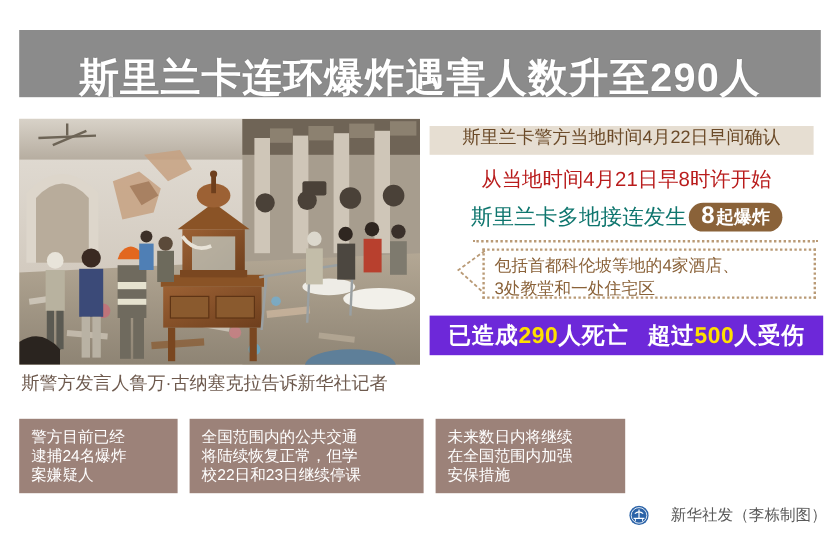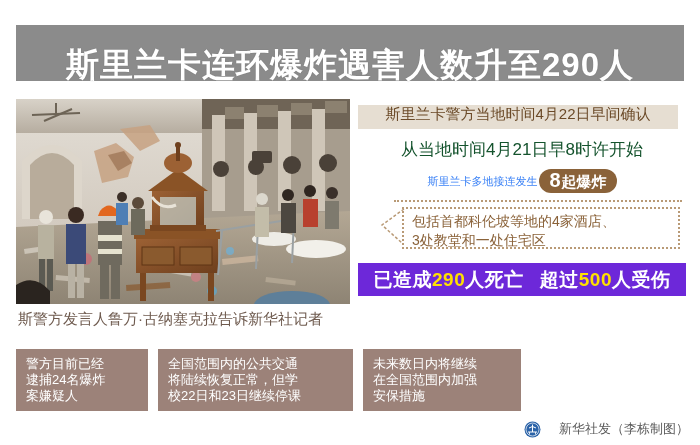--- a/index.html
+++ b/index.html
@@ -46,29 +46,29 @@
     position:absolute;left:0;top:6px;width:320px;height:24px;
     background:#e6ded2;
     display:flex;align-items:flex-start;justify-content:center;
   }
   .subhead span{
     color:#6b4a28;font-size:15px;font-weight:normal;white-space:nowrap;
   }
   .line2{
     position:absolute;left:0;top:39px;width:328px;
     text-align:center;
-    color:#14532d;font-size:17px;white-space:nowrap;
+    color:#b91c1c;font-size:17px;white-space:nowrap;
   }
   .line3{
     position:absolute;left:0;top:70px;width:328px;
     display:flex;align-items:center;justify-content:center;
     white-space:nowrap;
   }
   .line3-text{
-    color:#3b82f6;font-size:11px;
+    color:#0f766e;font-size:18px;
   }
   .pill{
     display:inline-flex;align-items:baseline;
     background:#8a6239;color:#ffffff;
     border-radius:13px;
     padding:1px 10px 3px 10px;
     margin-left:2px;
   }
   .pill .num{font-size:20px;font-weight:bold;line-height:1;}
   .pill .unit{font-size:15px;font-weight:bold;line-height:1;margin-left:1px;}

